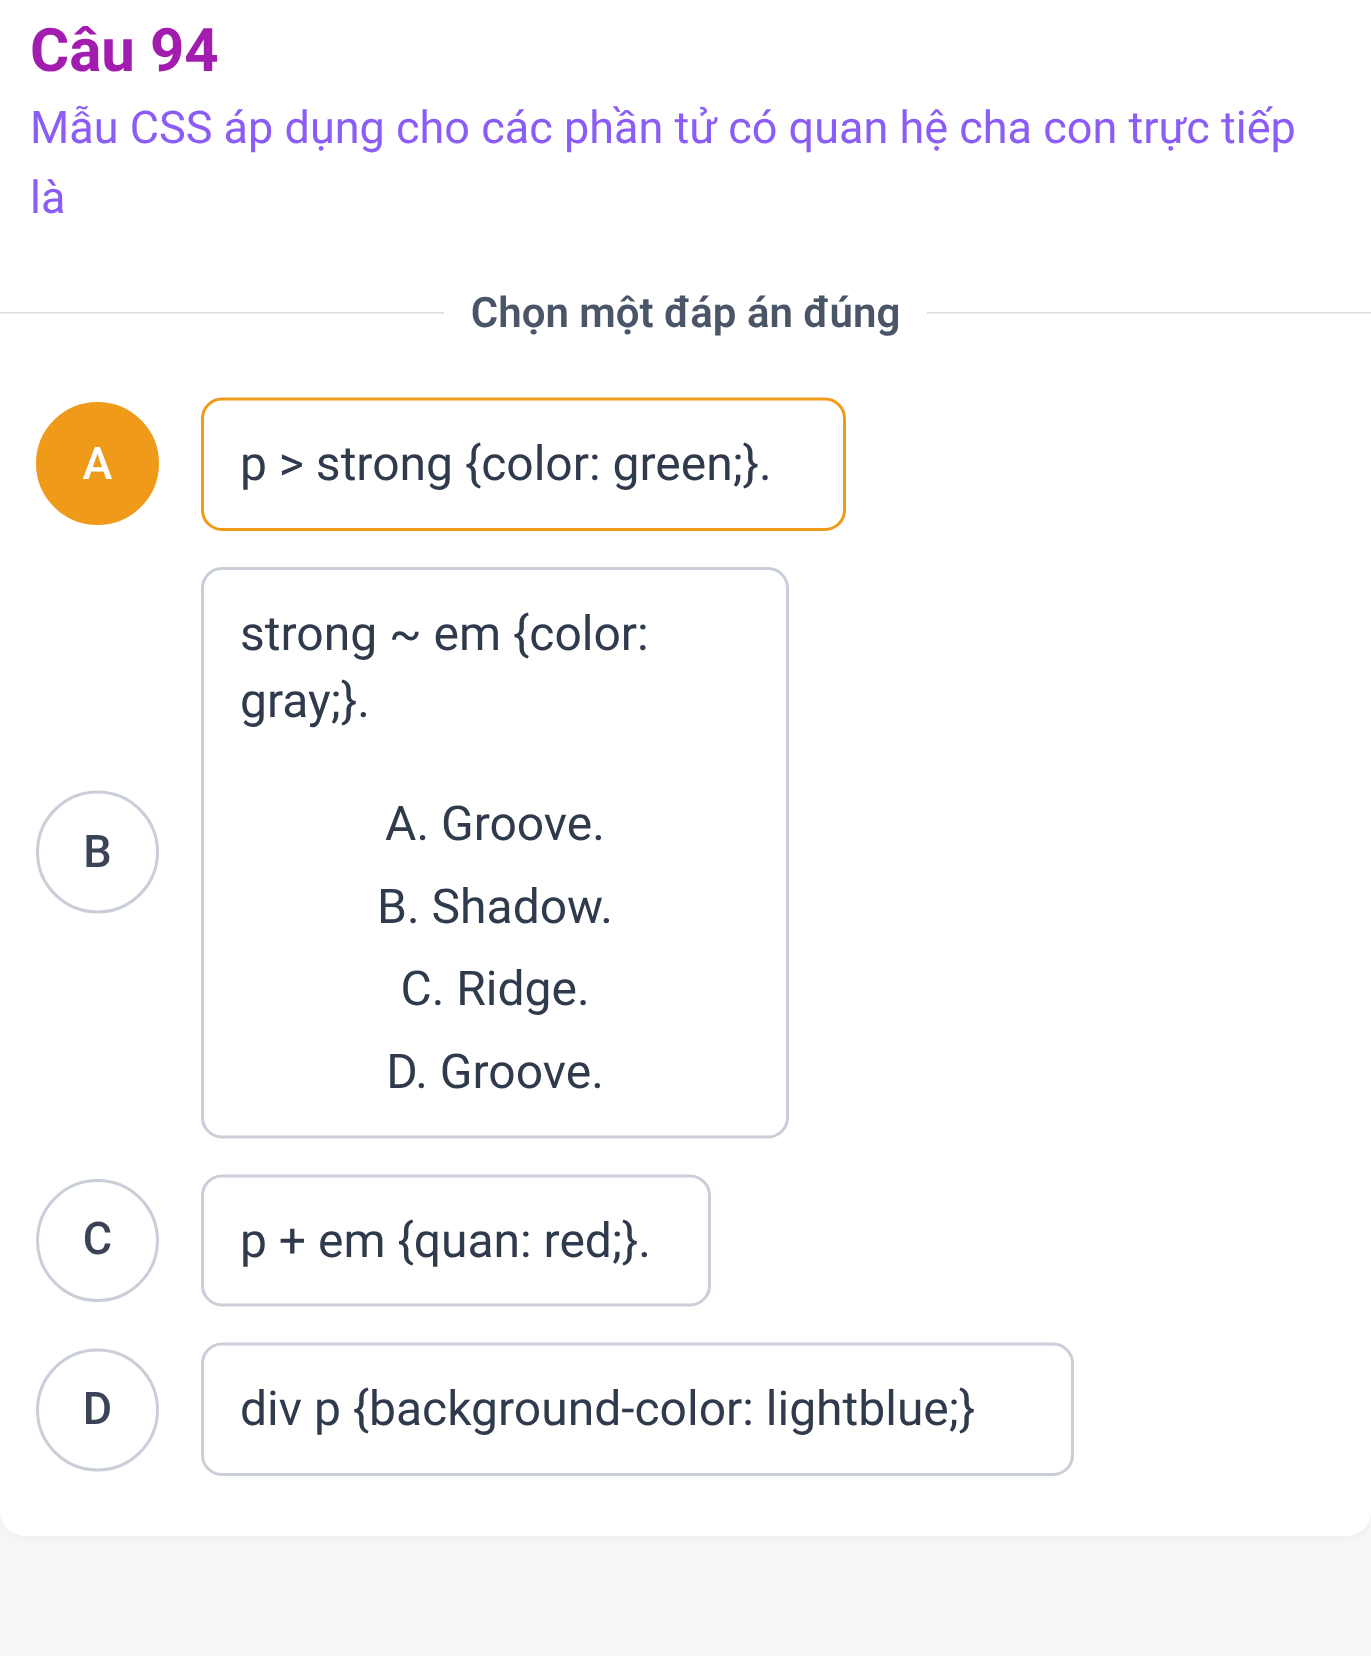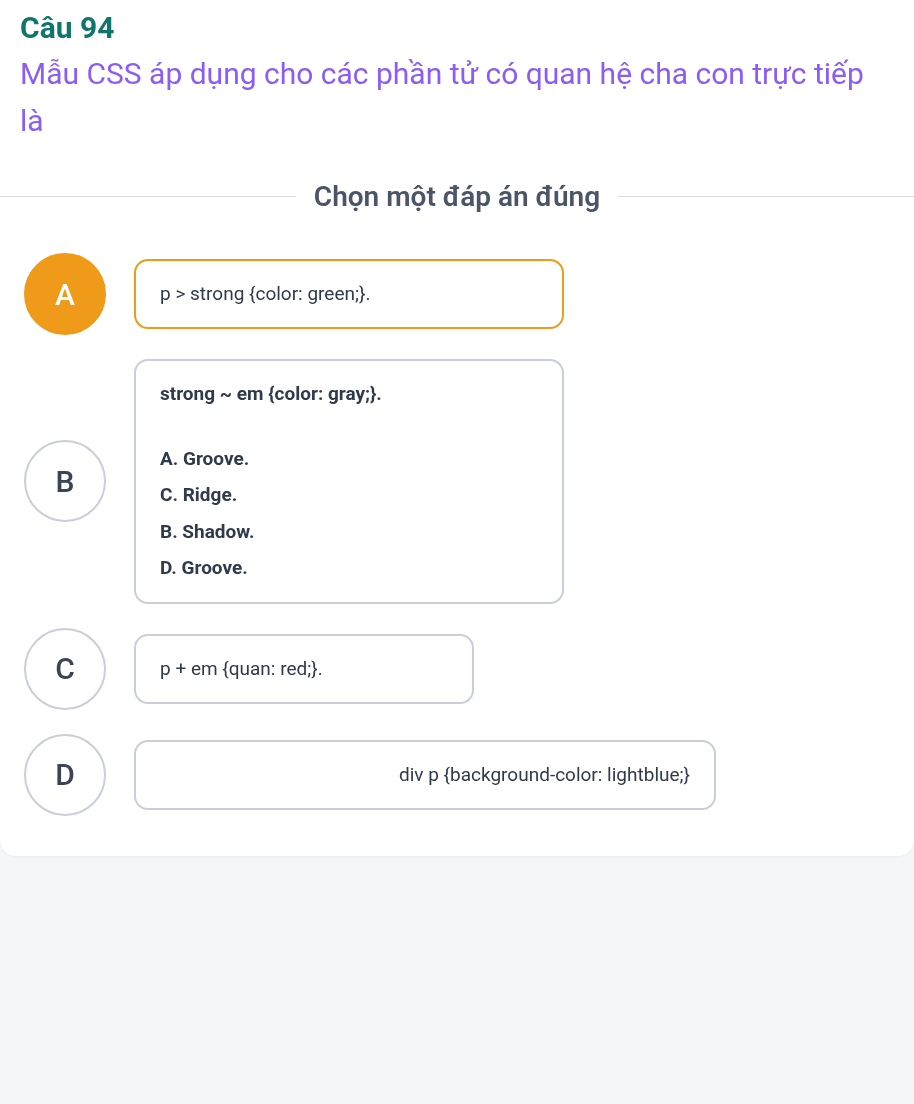--- a/index.html
+++ b/index.html
@@ -10,23 +10,23 @@
     height: 1104px;
     overflow: hidden;
   }
   .card {
     background: #ffffff;
     border-radius: 0 0 16px 16px;
     padding: 10px 20px 40px 20px;
     box-shadow: 0 1px 3px rgba(0,0,0,0.04);
   }
   .q-title {
-    font-size: 30px;
+    font-size: 40px;
     font-weight: 700;
-    color: #0f766e;
+    color: #a21caf;
     margin-bottom: 6px;
   }
   .q-text {
     font-size: 30px;
     font-weight: 400;
     color: #8b5cf6;
     line-height: 1.55;
     margin-bottom: 36px;
   }
   .divider-row {
@@ -73,40 +73,41 @@
   }
   .letter.selected {
     background: #f09a1a;
     border-color: #f09a1a;
     color: #ffffff;
   }
   .answer-box {
     border: 2px solid #c9ced8;
     border-radius: 14px;
     padding: 20px 24px;
-    font-size: 19px;
+    font-size: 32px;
     color: #2f3a4c;
     line-height: 1.4;
   }
   .answer-box.selected {
     border-color: #f09a1a;
   }
   .answer-box .line {
     margin-bottom: 0;
   }
   .answer-box .spacer {
     height: 28px;
   }
   .answer-box .subline {
     margin-top: 10px;
+    text-align: center;
   }
   .row-a .answer-box { width: 430px; }
-  .row-b .answer-box { width: 430px; font-weight: bold; }
+  .row-b .answer-box { width: 392px; }
   .row-c .answer-box { width: 340px; }
-  .row-d .answer-box { width: 582px; text-align: right; }
+  .row-d .answer-box { width: 582px; }
   .row-b { align-items: center; }
 </style>
 </head>
 <body>
 
 <div class="card">
   <div class="q-title">Câu 94</div>
   <div class="q-text">Mẫu CSS áp dụng cho các phần tử có quan hệ cha con trực tiếp là</div>
 
   <div class="divider-row">
@@ -123,22 +124,22 @@
         <div class="line">p &gt; strong {color: green;}.</div>
       </div>
     </div>
 
     <div class="option-row row-b">
       <div class="letter">B</div>
       <div class="answer-box">
         <div class="line">strong  ~  em {color: gray;}.</div>
         <div class="spacer"></div>
         <div class="subline">A. Groove.</div>
+        <div class="subline">B. Shadow.</div>
         <div class="subline">C. Ridge.</div>
-        <div class="subline">B. Shadow.</div>
         <div class="subline">D. Groove.</div>
       </div>
     </div>
 
     <div class="option-row row-c">
       <div class="letter">C</div>
       <div class="answer-box">
         <div class="line">p + em {quan: red;}.</div>
       </div>
     </div>

